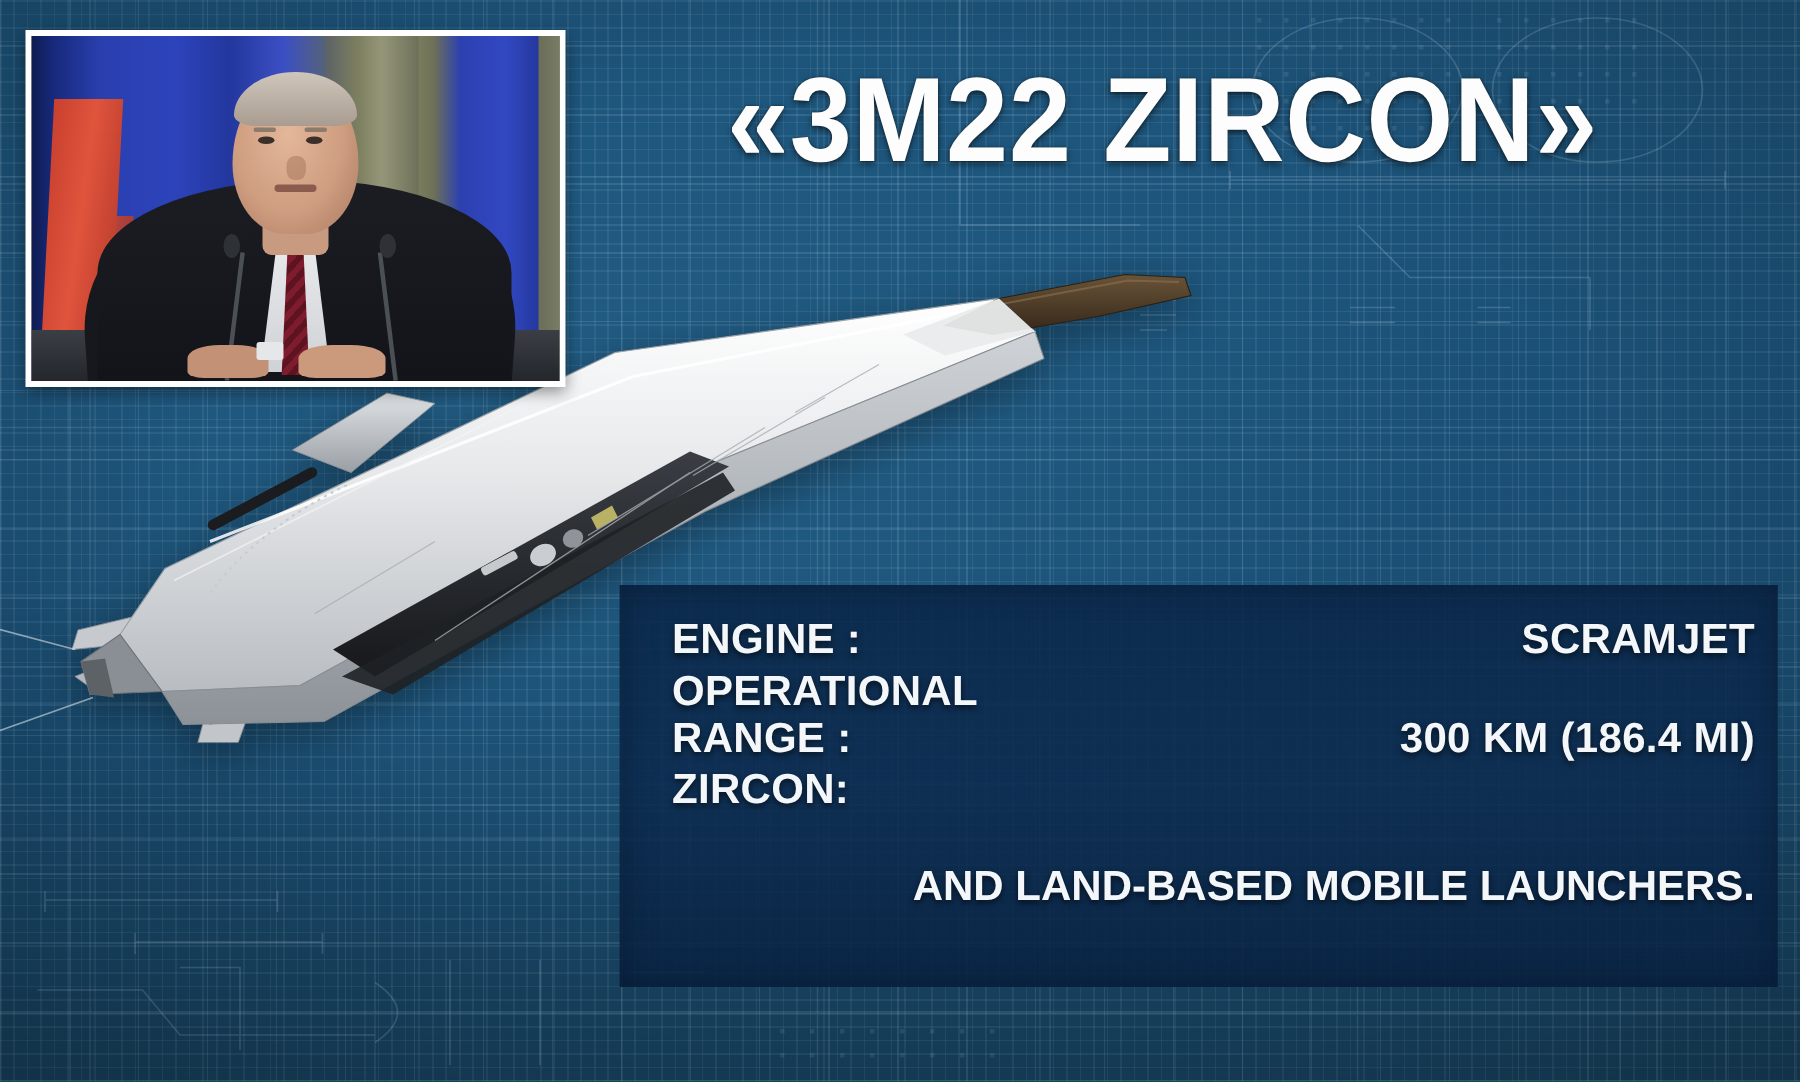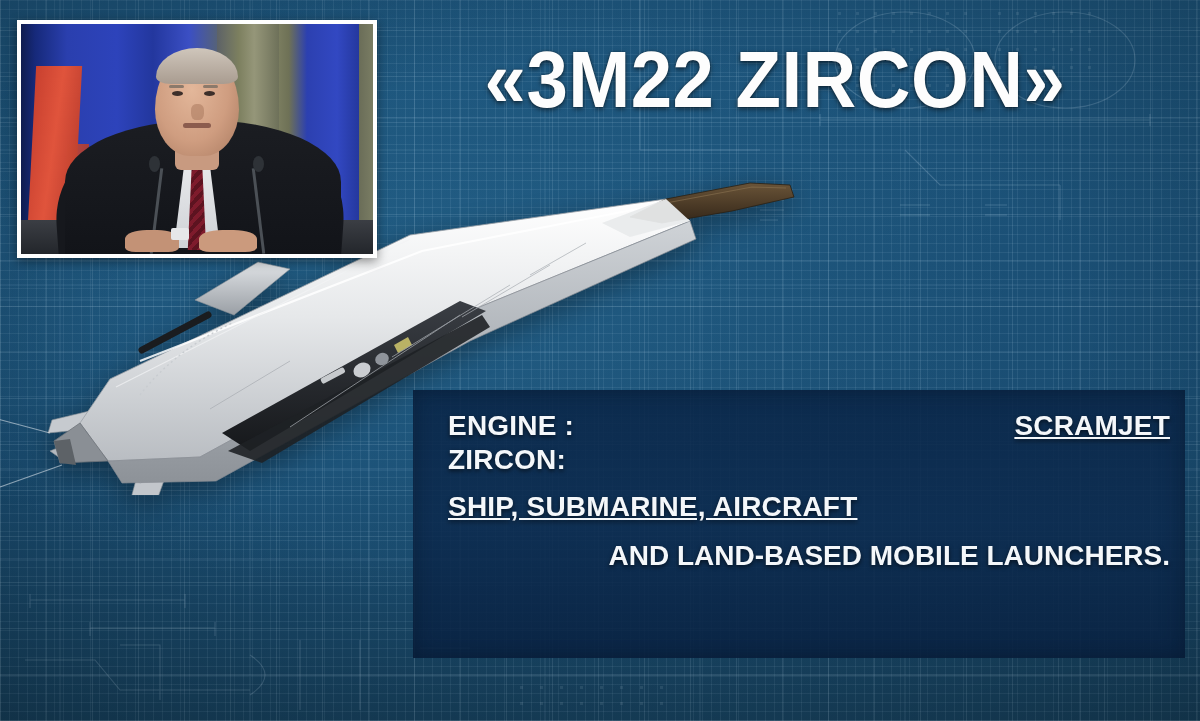--- a/index.html
+++ b/index.html
@@ -210,21 +210,21 @@
   .slabel,.svalue{
     color:#f4f7fa;
     font-family:"Liberation Sans Narrow","Liberation Sans",sans-serif;
     font-weight:700;
     font-size:28px;
     line-height:31px;
     letter-spacing:.2px;
     text-shadow:0 2px 4px rgba(0,0,0,.6);
     white-space:pre-line;
   }
-  .svalue{text-align:right;text-decoration:underline;}
+  .svalue{text-align:right;}
   .slabel{text-align:left;}
   .srow.r-engine{margin-top:2px;}
   .srow.r-range{margin-top:4px;}
   .srow.r-speed{margin-top:3px;}
   .srow.r-launch{margin-top:16px;}
   .r-range .slabel{line-height:31px;}
   .r-range .svalue{align-self:flex-end;}
   .r-speed .svalue{align-self:flex-start;}
   .r-launch{display:block;}
   .r-launch .inner{
@@ -515,28 +515,32 @@
   </div>
 
   <div class="spec-panel">
     <div class="spec-rows">
 
       <div class="srow r-engine">
         <div class="slabel">ENGINE :</div>
         <div class="svalue">SCRAMJET</div>
       </div>
 
+      <div class="srow r-range">
+        <div class="slabel">OPERATIONAL
+RANGE :</div>
+        <div class="svalue">300 KM (186.4 MI)</div>
+      </div>
 
       <div class="srow r-speed">
         <div class="slabel">ZIRCON:</div>
       </div>
 
       <div class="srow r-launch">
         <div class="inner">
-          <div class="svalue">SHIP, SUBMARINE, AIRCRAFT</div>
         </div>
         <div class="svalue2">AND LAND-BASED MOBILE LAUNCHERS.</div>
       </div>
 
     </div>
   </div>
 
 
 </div>
 

